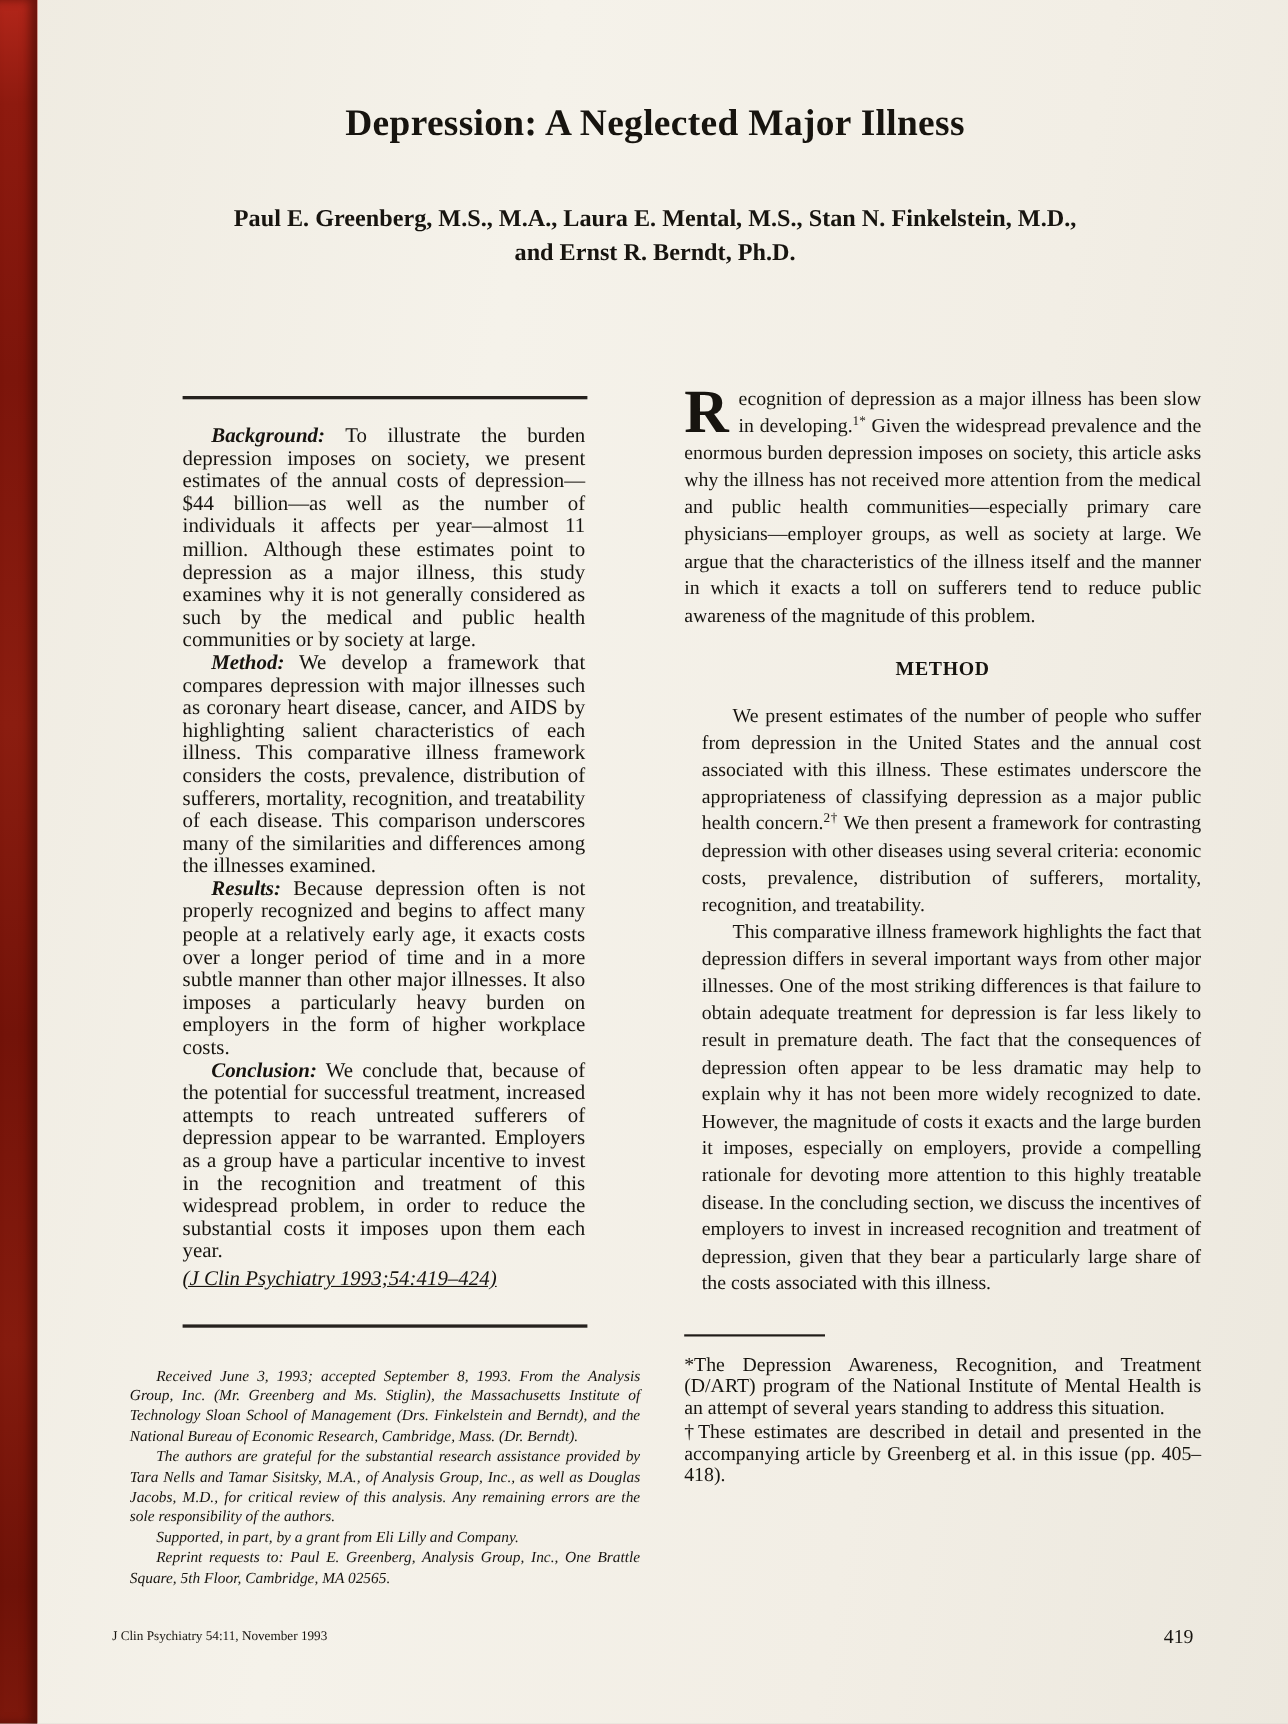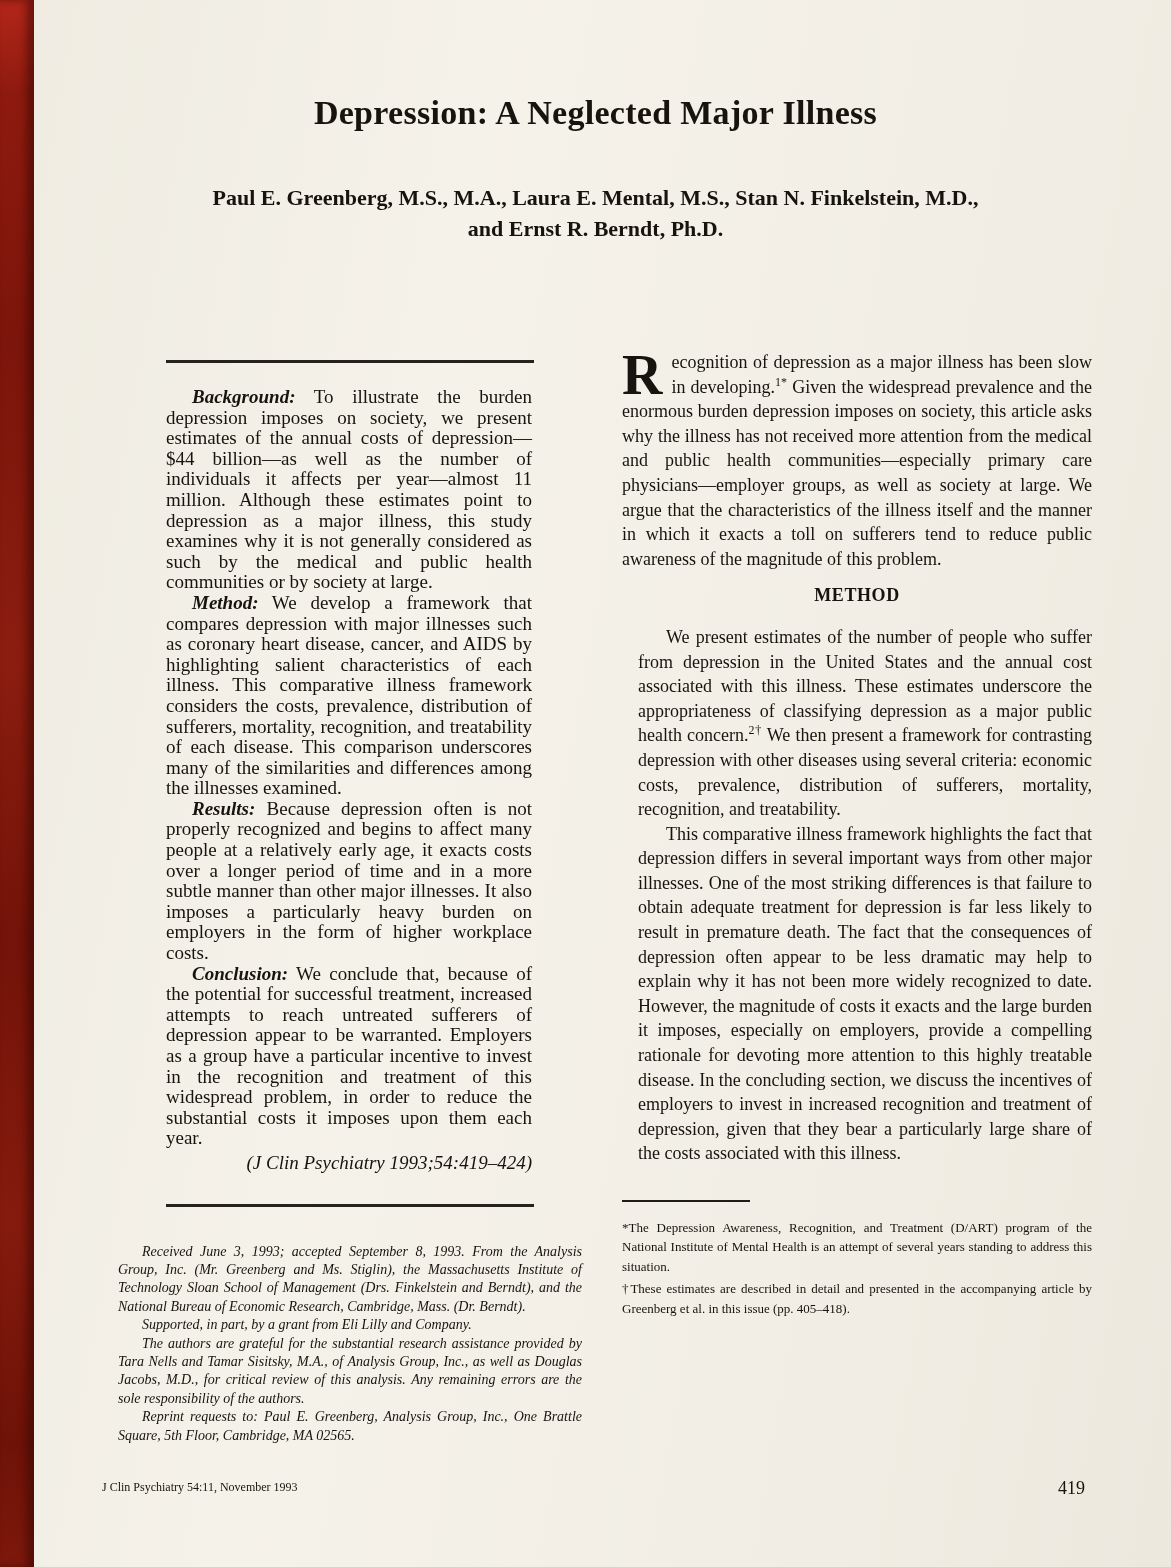--- a/index.html
+++ b/index.html
@@ -46,21 +46,21 @@
     border-top: 3px solid #26221e;
     border-bottom: 3px solid #26221e;
     padding: 24px 2px 30px 0;
     font-size: 19px; line-height: 20.6px;
     text-align: justify;
   }
   .ab-p { margin: 0; text-indent: 26px; }
   .ab-label { font-weight: bold; font-style: italic; }
   .ab-cite {
     margin: 4px 0 0; text-indent: 0;
-    font-style: italic; text-align: right;
+    font-style: italic; text-align: left; text-decoration: underline;
   }
   .fn-left {
     margin-top: 36px; width: 464px;
     font-style: italic; font-size: 14px; line-height: 18.4px;
     text-align: justify;
   }
   .fn-left p { margin: 0; text-indent: 24px; }
 
   
   .col-right {
@@ -69,33 +69,33 @@
     text-align: justify;
   }
   .body-p { margin: 0; }
   .body-p.indent { text-indent: 28px; margin-left: 16px; }
   .dropcap {
     float: left;
     font-size: 56px; line-height: 45px; font-weight: bold;
     padding: 3px 9px 0 0;
   }
   .sec-head {
-    margin: 12px 0 17px;
+    margin: 25px 0 17px;
     font-size: 18px; font-weight: bold; letter-spacing: .6px;
     text-align: center;
   }
   sup { font-size: 12px; vertical-align: super; line-height: 0; }
   .fn-rule {
     width: 128px; height: 0;
     border-top: 2px solid #201c18;
     margin: 34px 0 16px;
   }
   .fn-right {
     margin: 0 0 3px;
-    font-size: 13px; line-height: 19.4px;
+    font-size: 18px; line-height: 19.4px;
     text-align: justify;
   }
 
   
   .foot-left {
     position: absolute; left: 102px; top: 1480px;
     font-size: 12px;
   }
   .foot-right {
     position: absolute; right: 86px; top: 1478px;
@@ -129,22 +129,22 @@
         <span class="ab-label">Results:</span><span> Because depression often is not properly recognized and begins to affect many people at a relatively early age, it exacts costs over a longer period of time and in a more subtle manner than other major illnesses. It also imposes a particularly heavy burden on employers in the form of higher workplace costs.</span>
       </p>
       <p class="ab-p">
         <span class="ab-label">Conclusion:</span><span> We conclude that, because of the potential for successful treatment, increased attempts to reach untreated sufferers of depression appear to be warranted. Employers as a group have a particular incentive to invest in the recognition and treatment of this widespread problem, in order to reduce the substantial costs it imposes upon them each year.</span>
       </p>
       <p class="ab-cite">(J Clin Psychiatry 1993;54:419–424)</p>
     </div>
 
     <div class="fn-left">
       <p>Received June 3, 1993; accepted September 8, 1993. From the Analysis Group, Inc. (Mr. Greenberg and Ms. Stiglin), the Massachusetts Institute of Technology Sloan School of Management (Drs. Finkelstein and Berndt), and the National Bureau of Economic Research, Cambridge, Mass. (Dr. Berndt).</p>
+      <p>The authors are grateful for the substantial research assistance provided by Tara Nells and Tamar Sisitsky, M.A., of Analysis Group, Inc., as well as Douglas Jacobs, M.D., for critical review of this analysis. Any remaining errors are the sole responsibility of the authors.</p>
       <p>Supported, in part, by a grant from Eli Lilly and Company.</p>
-      <p>The authors are grateful for the substantial research assistance provided by Tara Nells and Tamar Sisitsky, M.A., of Analysis Group, Inc., as well as Douglas Jacobs, M.D., for critical review of this analysis. Any remaining errors are the sole responsibility of the authors.</p>
       <p>Reprint requests to: Paul E. Greenberg, Analysis Group, Inc., One Brattle Square, 5th Floor, Cambridge, MA 02565.</p>
     </div>
   </section>
 
   <section class="col-right">
     <p class="body-p">
       <span class="dropcap">R</span><span>ecognition of depression as a major illness has been slow in developing.</span><sup>1*</sup><span> Given the widespread prevalence and the enormous burden depression imposes on society, this article asks why the illness has not received more attention from the medical and public health communities—especially primary care physicians—employer groups, as well as society at large. We argue that the characteristics of the illness itself and the manner in which it exacts a toll on sufferers tend to reduce public awareness of the magnitude of this problem.</span>
     </p>
 
     <h2 class="sec-head">METHOD</h2>

